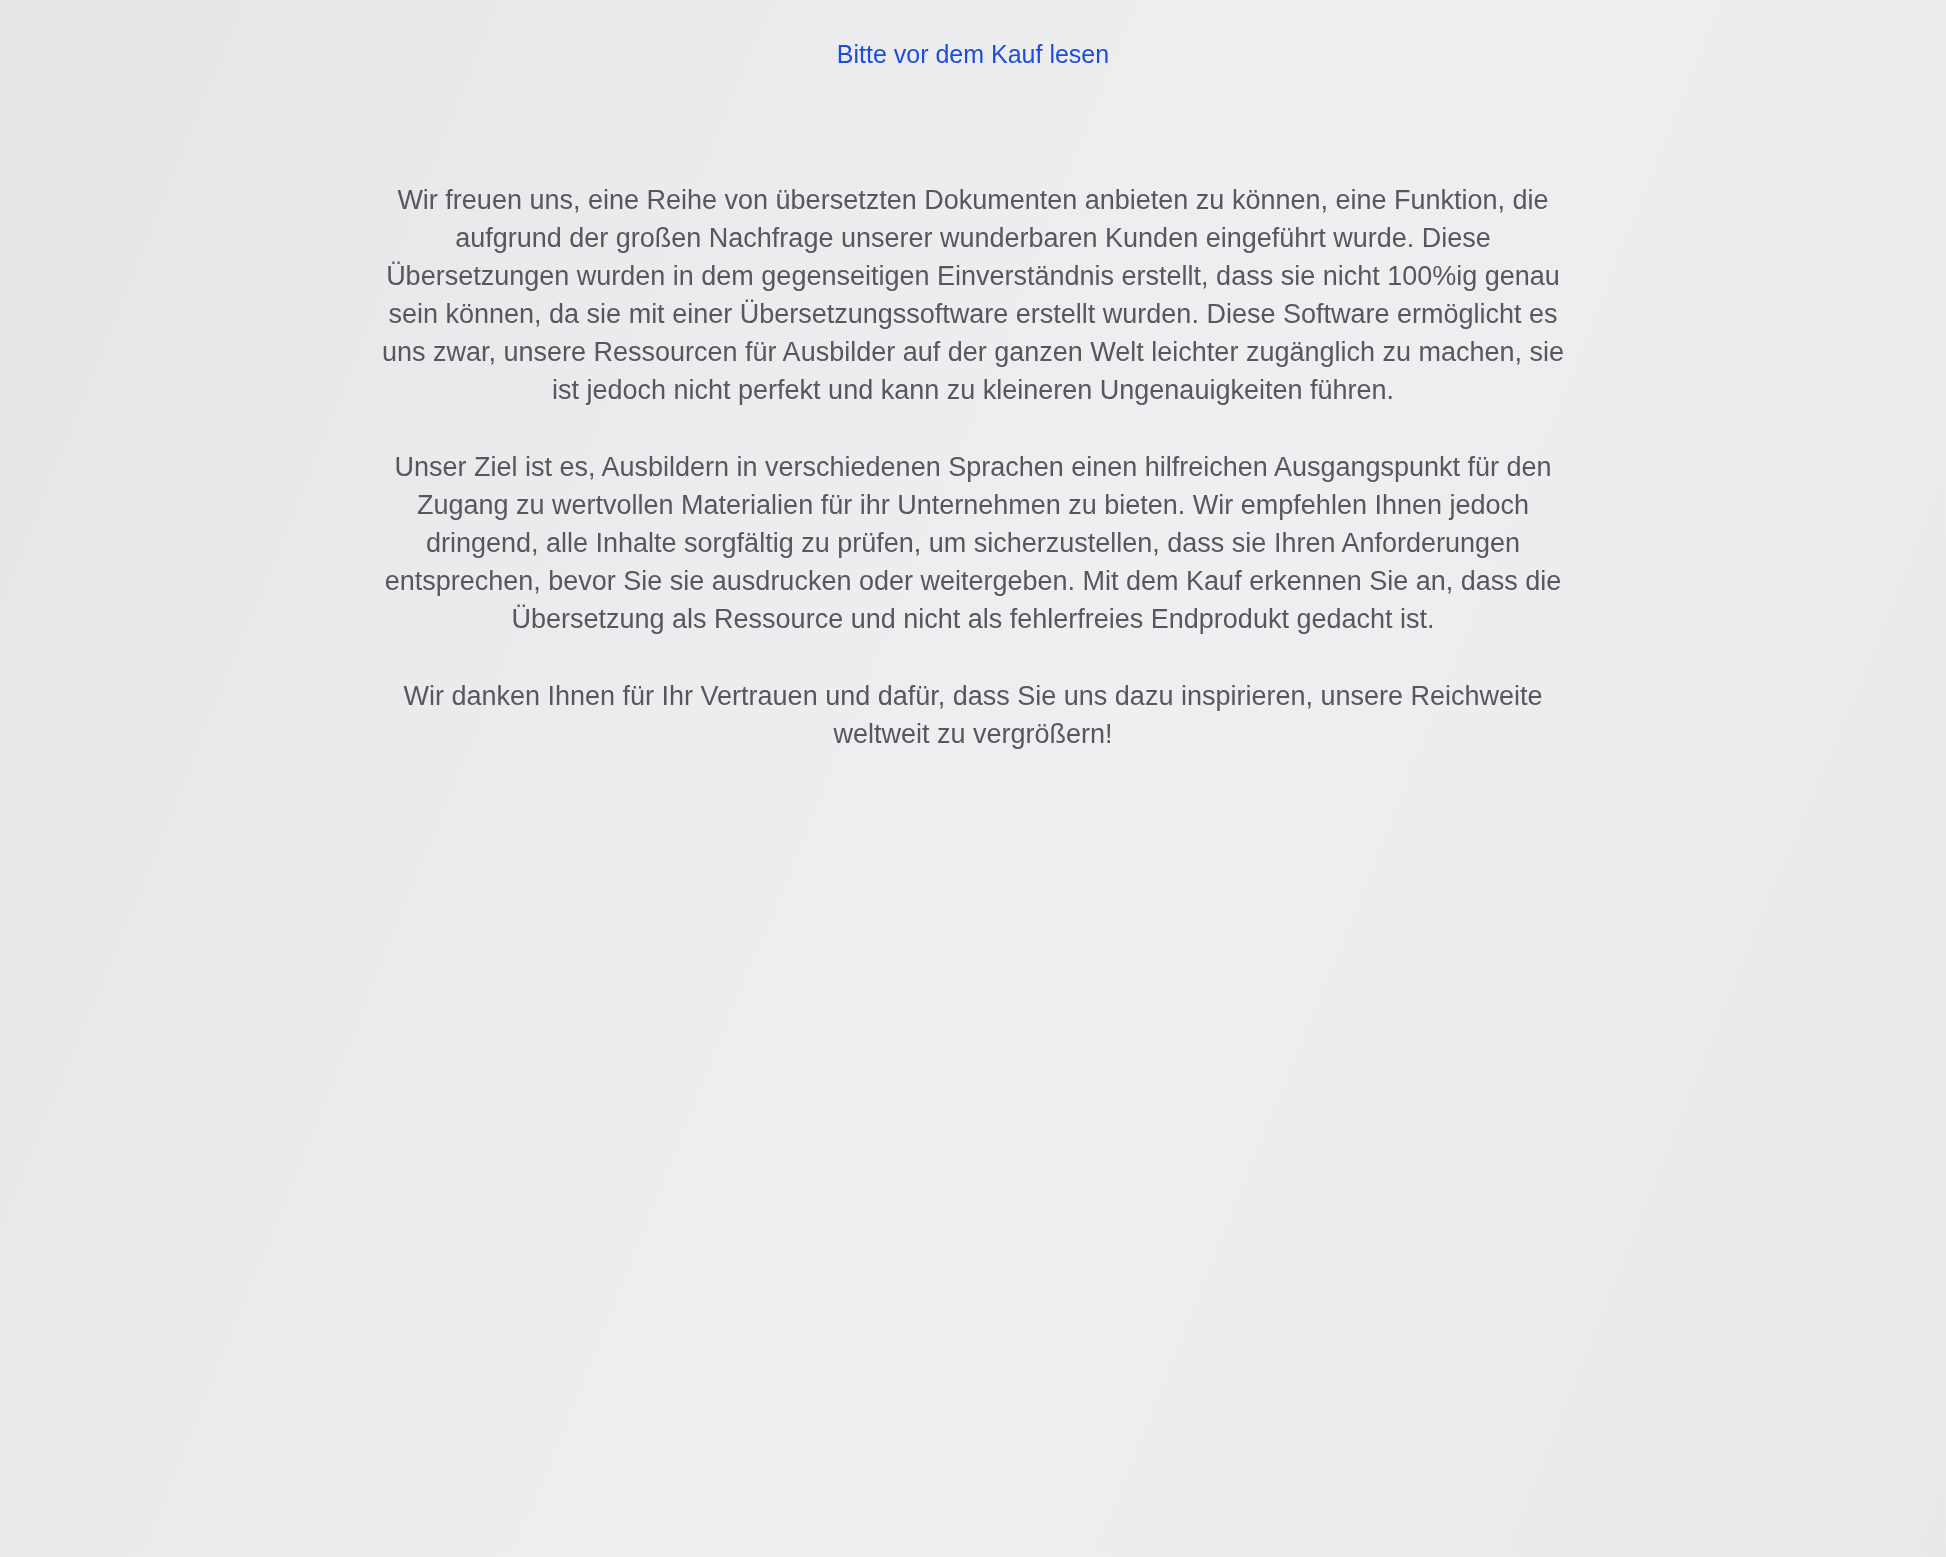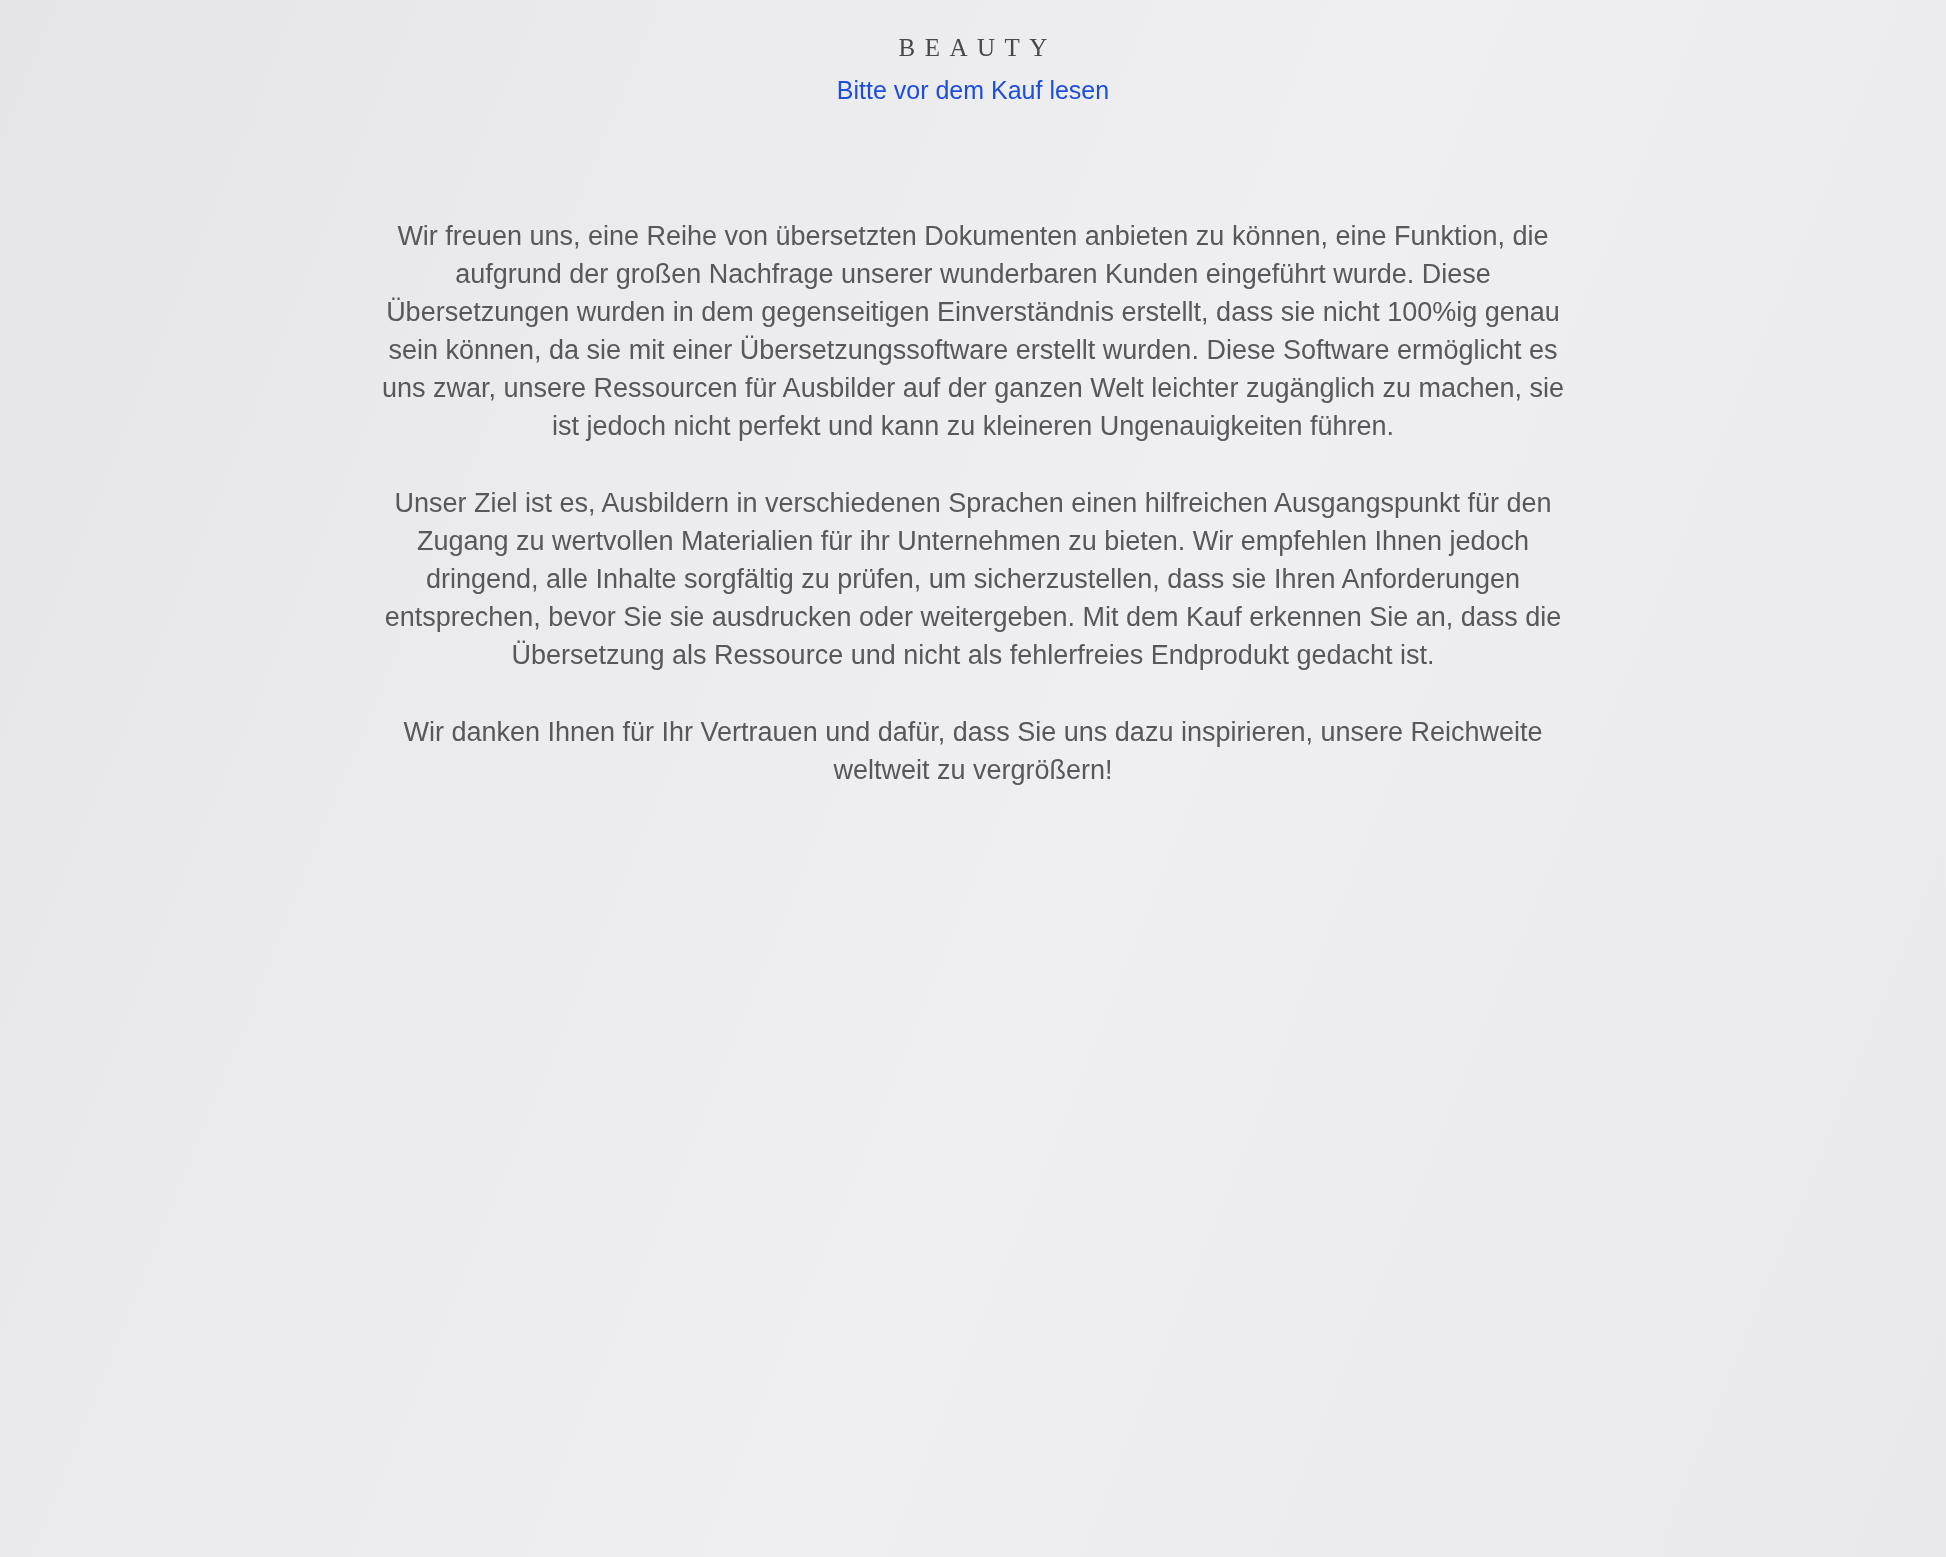--- a/index.html
+++ b/index.html
@@ -60,21 +60,20 @@
   .para:last-child {
     margin-bottom: 12px;
   }
 </style>
 </head>
 <body>
 
 <div class="page">
 
   <header class="brand">
-    <div>BEAUTY</div>
   </header>
 
 
   <p class="subtitle">Bitte vor dem Kauf lesen</p>
 
   <main class="content">
     <p class="para">Wir freuen uns, eine Reihe von übersetzten Dokumenten anbieten zu können, eine Funktion, die aufgrund der großen Nachfrage unserer wunderbaren Kunden eingeführt wurde. Diese Übersetzungen wurden in dem gegenseitigen Einverständnis erstellt, dass sie nicht 100%ig genau sein können, da sie mit einer Übersetzungssoftware erstellt wurden. Diese Software ermöglicht es uns zwar, unsere Ressourcen für Ausbilder auf der ganzen Welt leichter zugänglich zu machen, sie ist jedoch nicht perfekt und kann zu kleineren Ungenauigkeiten führen.</p>
     <p class="para">Unser Ziel ist es, Ausbildern in verschiedenen Sprachen einen hilfreichen Ausgangspunkt für den Zugang zu wertvollen Materialien für ihr Unternehmen zu bieten. Wir empfehlen Ihnen jedoch dringend, alle Inhalte sorgfältig zu prüfen, um sicherzustellen, dass sie Ihren Anforderungen entsprechen, bevor Sie sie ausdrucken oder weitergeben. Mit dem Kauf erkennen Sie an, dass die Übersetzung als Ressource und nicht als fehlerfreies Endprodukt gedacht ist.</p>
     <p class="para">Wir danken Ihnen für Ihr Vertrauen und dafür, dass Sie uns dazu inspirieren, unsere Reichweite weltweit zu vergrößern!</p>
   </main>

